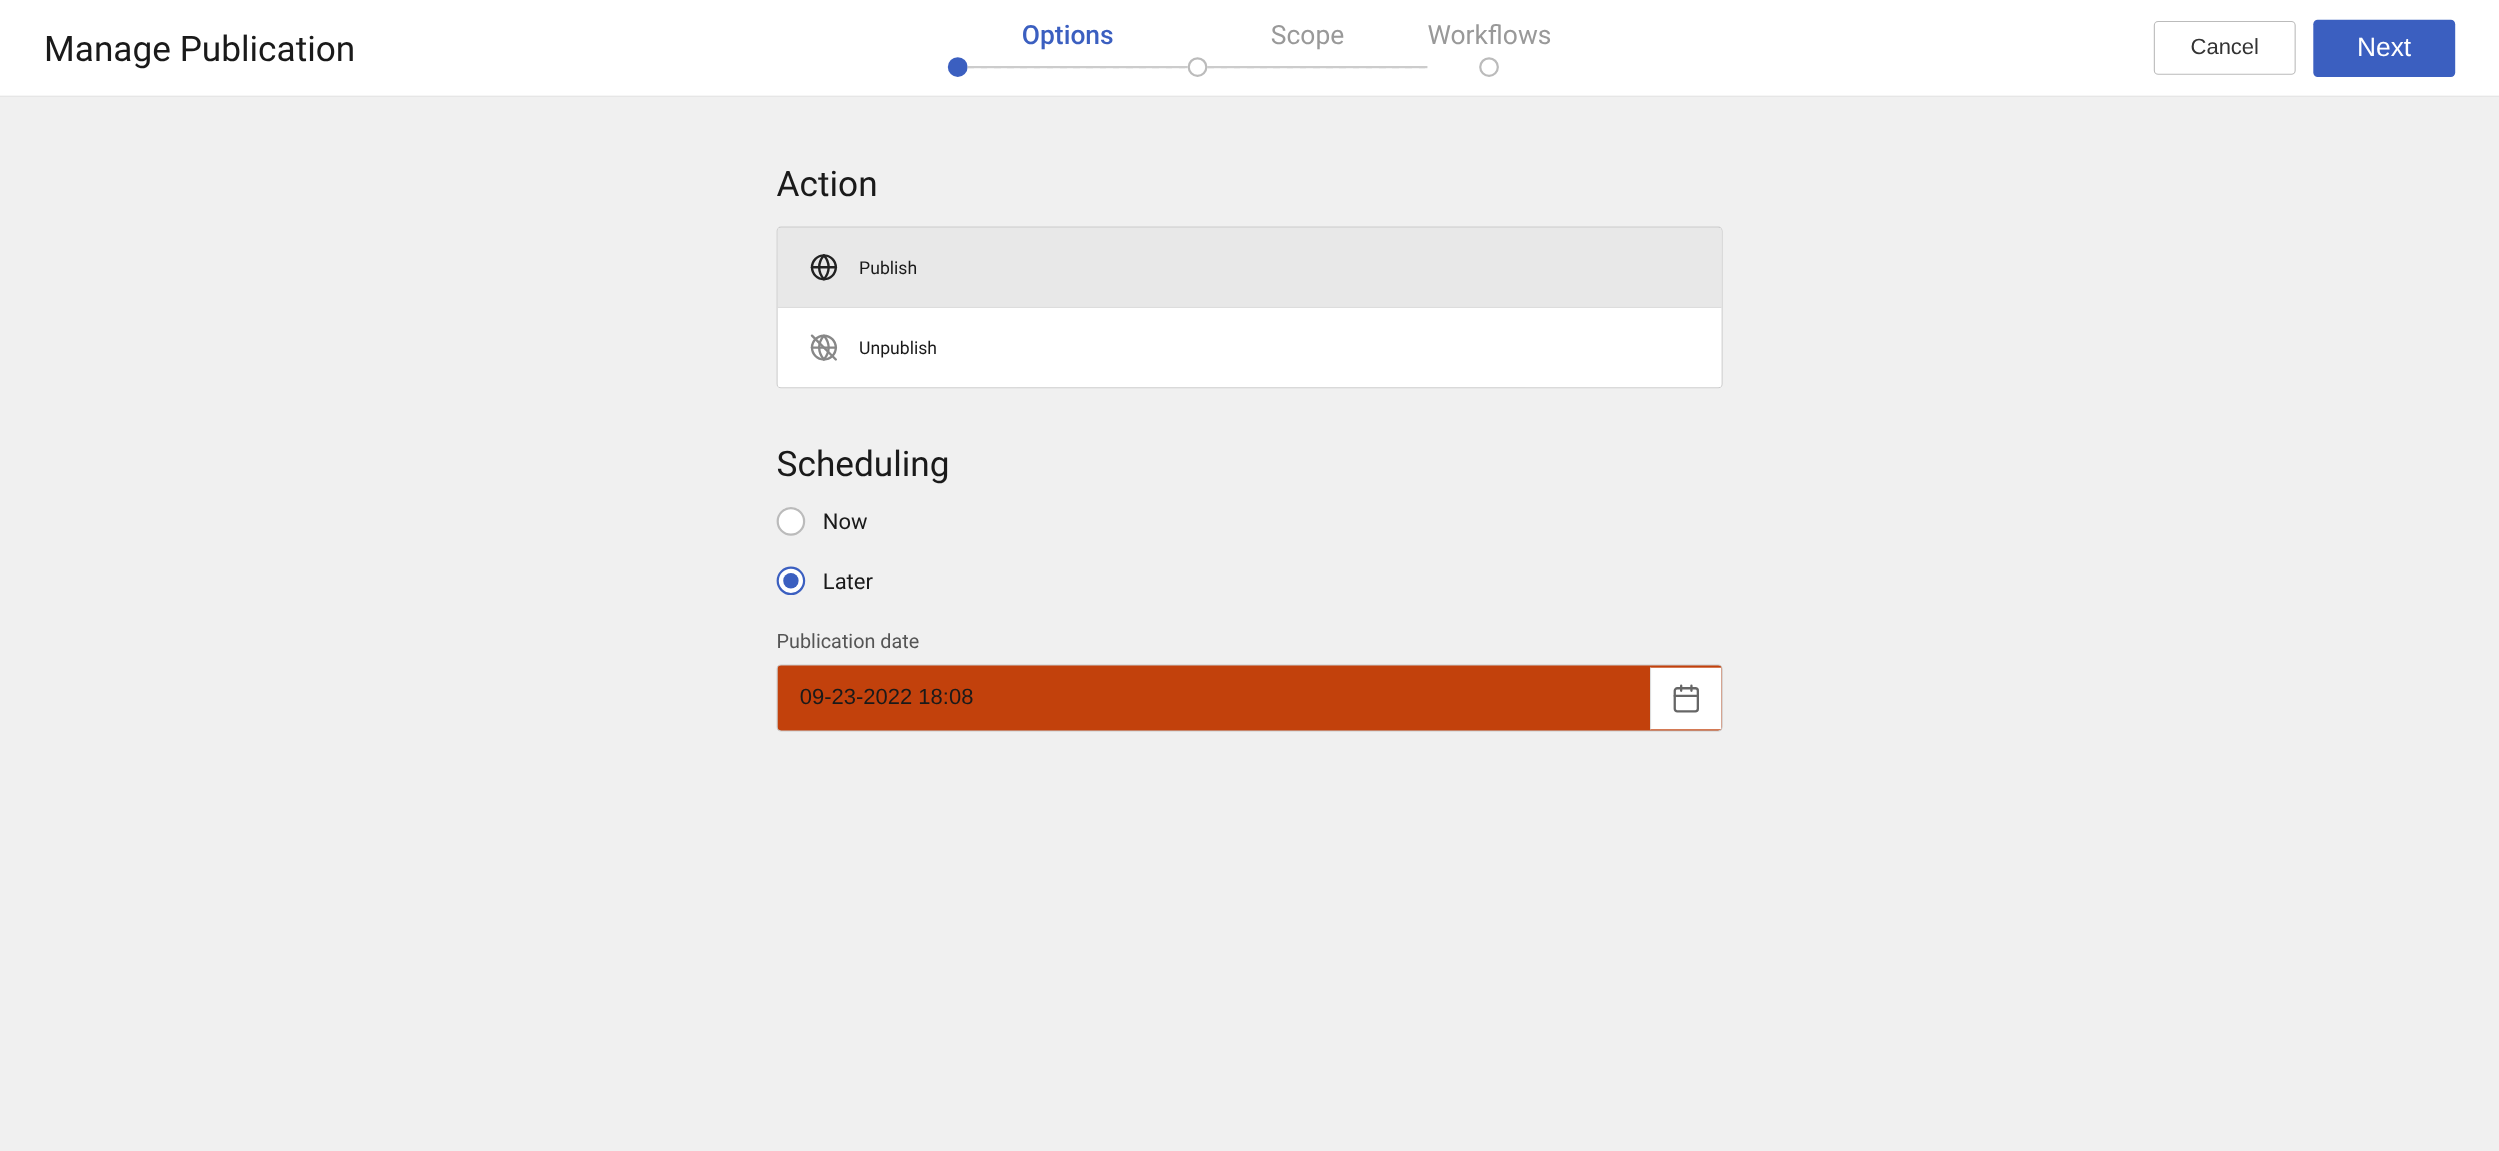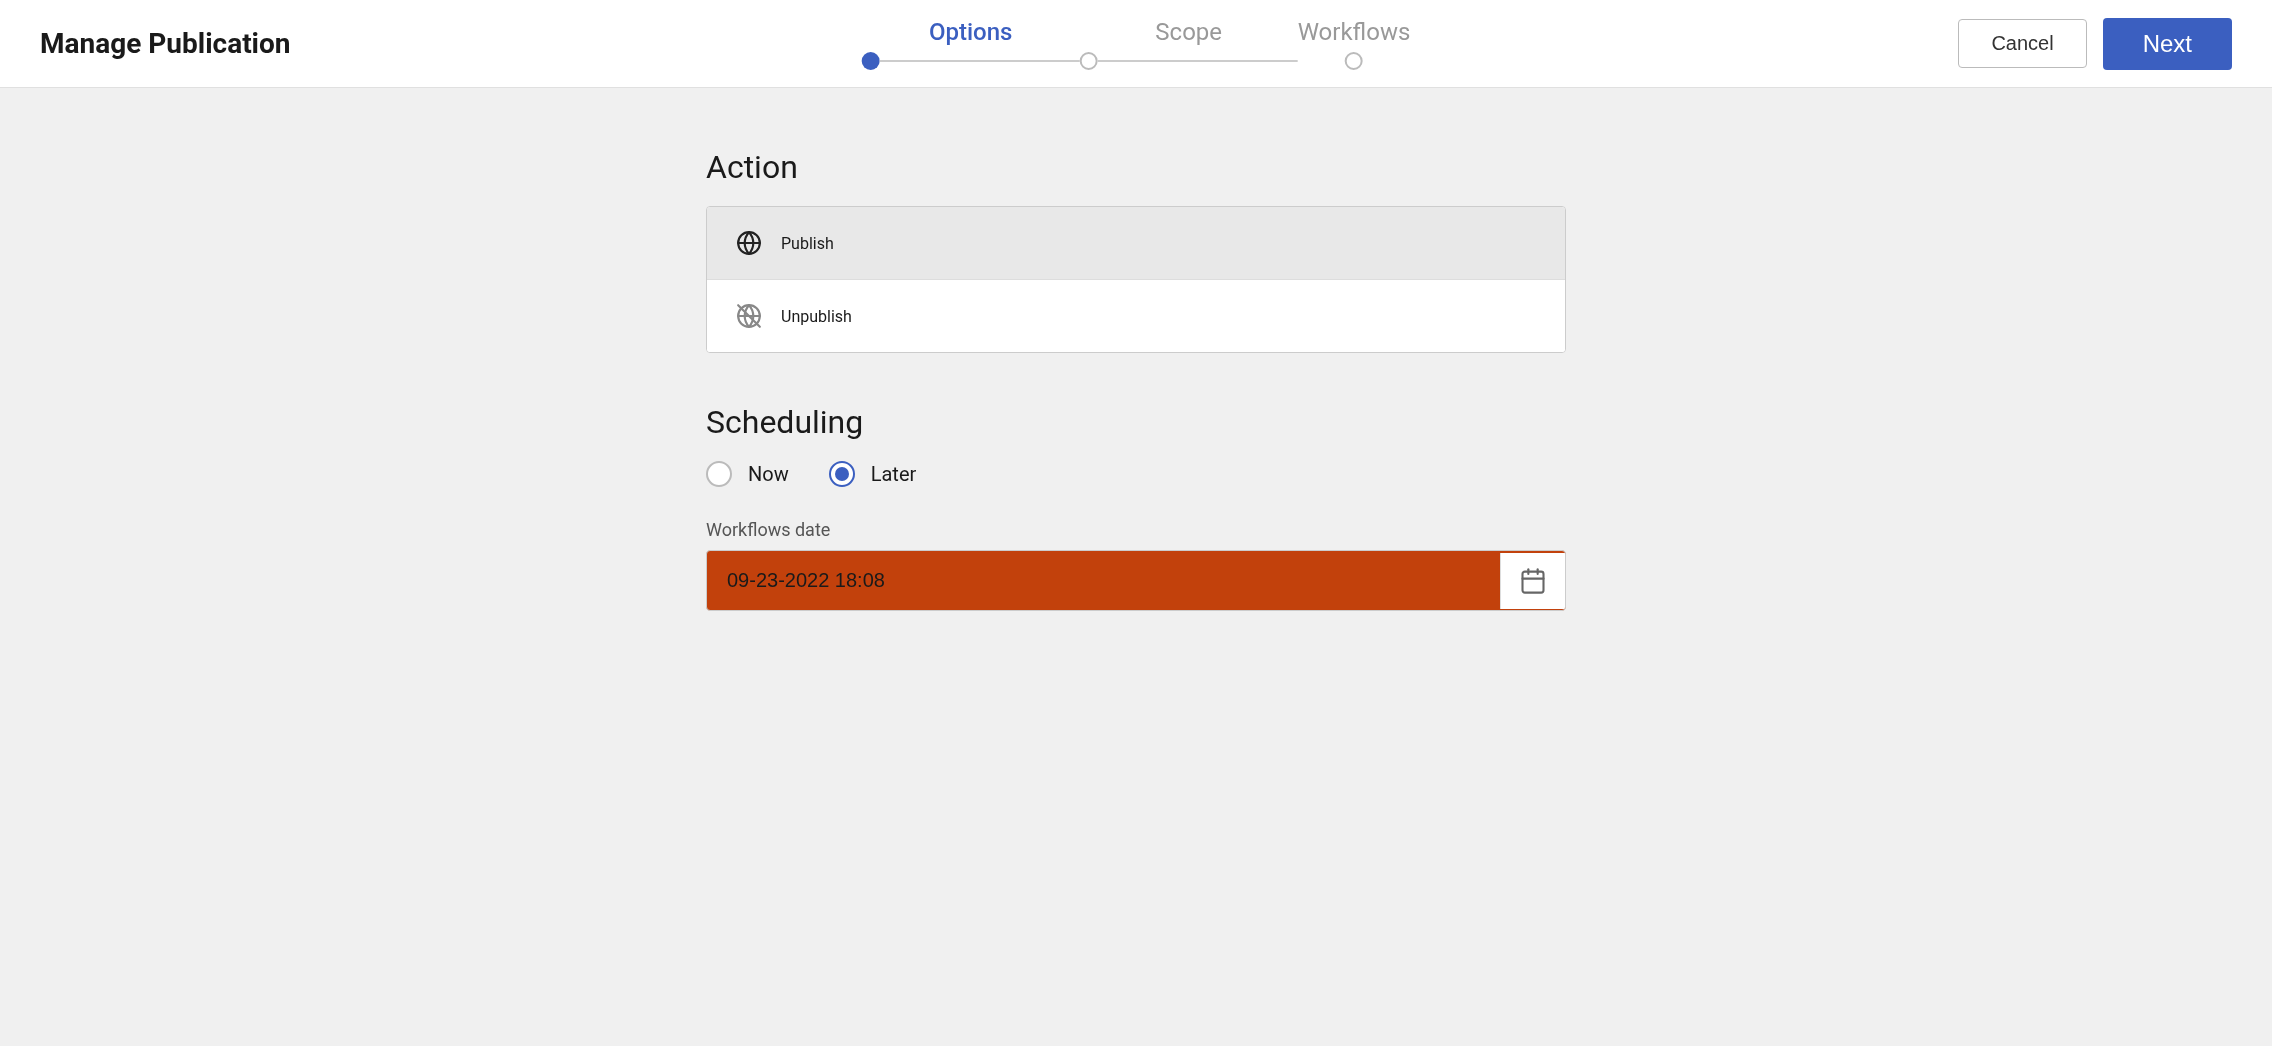--- a/index.html
+++ b/index.html
@@ -21,22 +21,22 @@
       display: flex;
       align-items: center;
       background: #ffffff;
       border-bottom: 1px solid #e0e0e0;
       padding: 0 40px;
       height: 88px;
       position: relative;
     }
 
     .header-title {
-      font-size: 28px;
-      font-weight: 700;
+      font-size: 32px;
+      font-weight: 400;
       color: #1a1a1a;
       white-space: nowrap;
     }
 
     .stepper {
       position: absolute;
       left: 50%;
       transform: translateX(-50%);
       display: flex;
       align-items: center;
@@ -181,22 +181,22 @@
       font-size: 22px;
     }
 
     
     .scheduling-section {
       margin-top: 10px;
     }
 
     .radio-group {
       display: flex;
-      flex-direction: row;
-      gap: 40px;
+      flex-direction: column;
+      gap: 28px;
       margin-bottom: 32px;
     }
 
     .radio-item {
       display: flex;
       align-items: center;
       gap: 16px;
       cursor: pointer;
       font-size: 20px;
       color: #1a1a1a;
@@ -347,21 +347,21 @@
 
         <label class="radio-item">
           <div class="radio-outer checked">
             <div class="radio-inner"></div>
           </div>
           <span>Later</span>
         </label>
       </div>
 
       <div>
-        <div class="activation-date-label">Workflows date</div>
+        <div class="activation-date-label">Publication date</div>
         <div class="date-input-row">
           <input class="date-input" type="text" value="09-23-2022 18:08" style="">
           <div class="date-icon-btn">
             <svg class="calendar-icon" viewBox="0 0 24 24" fill="none" stroke="#666" stroke-width="1.8" stroke-linecap="round" stroke-linejoin="round">
               <rect x="3" y="4" width="18" height="18" rx="2" ry="2"></rect>
               <line x1="16" y1="2" x2="16" y2="6"></line>
               <line x1="8" y1="2" x2="8" y2="6"></line>
               <line x1="3" y1="10" x2="21" y2="10"></line>
             </svg>
           </div>

